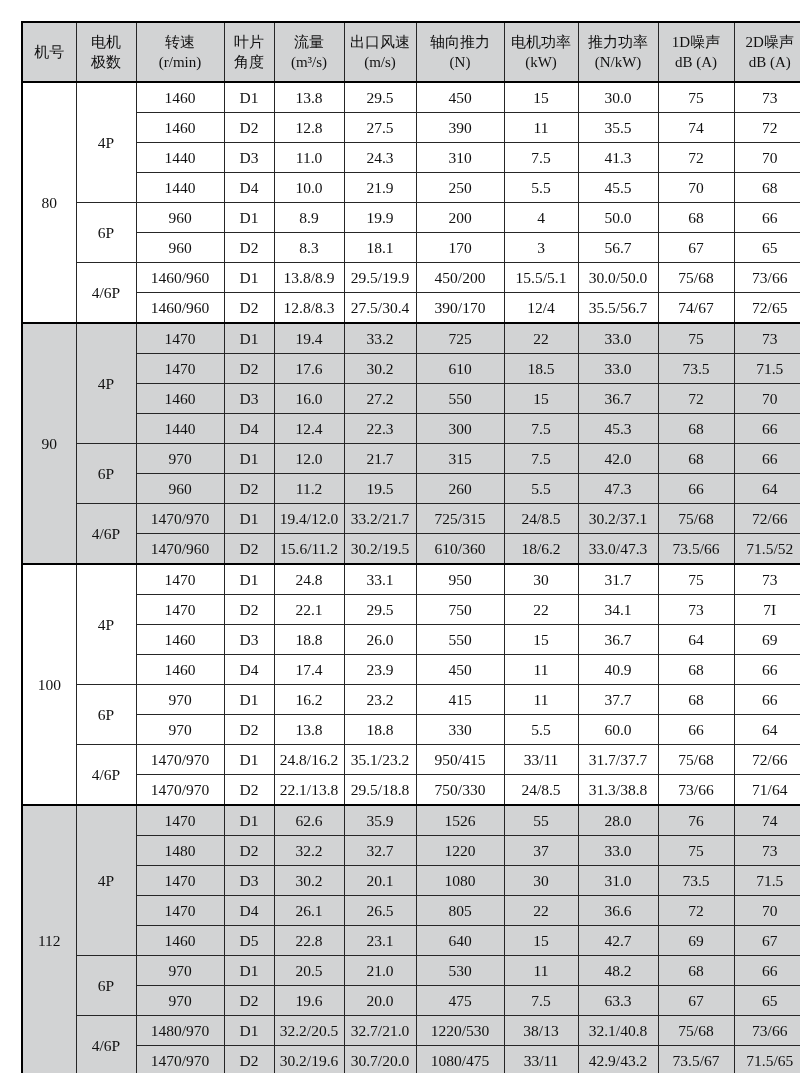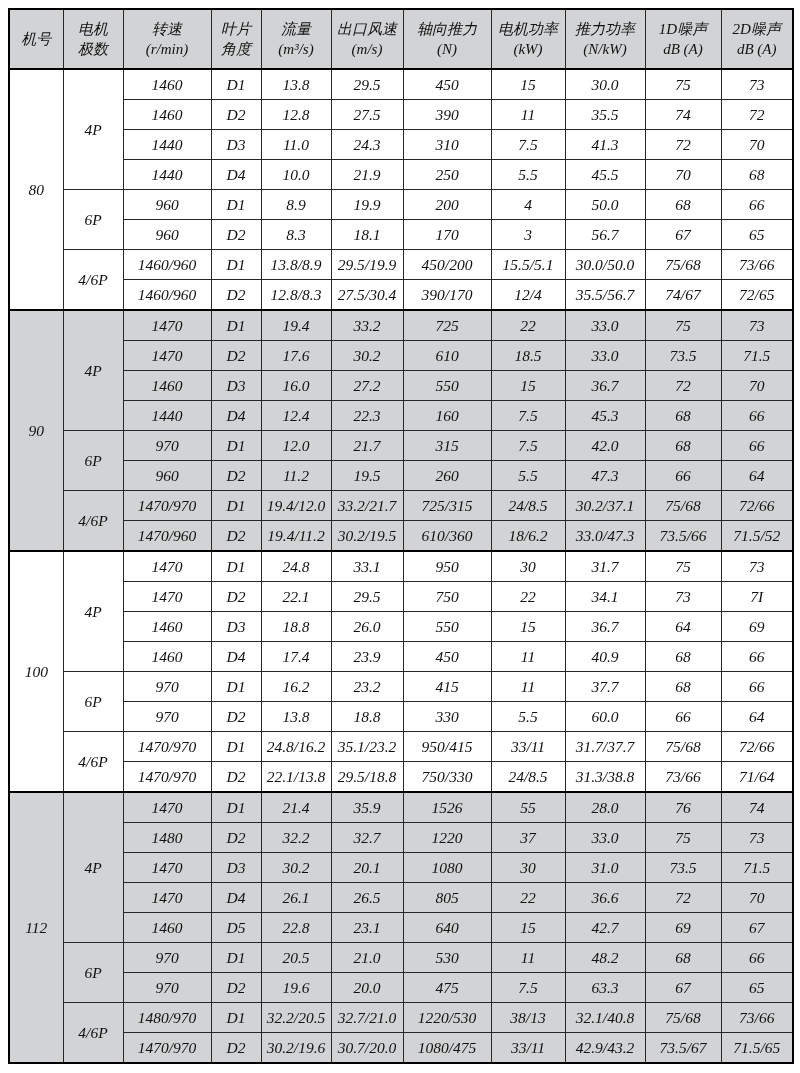--- a/index.html
+++ b/index.html
@@ -8,22 +8,21 @@
     background: #ffffff;
     width: 800px;
     height: 1073px;
     overflow: hidden;
   }
   .page {
     width: 800px;
     height: 1073px;
     background: #ffffff;
     box-sizing: border-box;
-    padding: 8px;
-    font-style: italic;
+    padding: 21px;
   }
   table.spec {
     border-collapse: collapse;
     table-layout: fixed;
     width: 784px;
     border: 2px solid #000000;
     font-family: "Liberation Serif", "DejaVu Serif", serif;
   }
   table.spec th, table.spec td {
     border: 1px solid #262626;
@@ -214,21 +213,21 @@
           <td>15</td>
           <td>36.7</td>
           <td>72</td>
           <td>70</td>
         </tr>
         <tr>
           <td>1440</td>
           <td>D4</td>
           <td>12.4</td>
           <td>22.3</td>
-          <td>160</td>
+          <td>300</td>
           <td>7.5</td>
           <td>45.3</td>
           <td>68</td>
           <td>66</td>
         </tr>
         <tr>
           <td rowspan="2" class="poles">6P</td>
           <td>970</td>
           <td>D1</td>
           <td>12.0</td>
@@ -258,21 +257,21 @@
           <td>33.2/21.7</td>
           <td>725/315</td>
           <td>24/8.5</td>
           <td>30.2/37.1</td>
           <td>75/68</td>
           <td>72/66</td>
         </tr>
         <tr>
           <td>1470/960</td>
           <td>D2</td>
-          <td>19.4/11.2</td>
+          <td>15.6/11.2</td>
           <td>30.2/19.5</td>
           <td>610/360</td>
           <td>18/6.2</td>
           <td>33.0/47.3</td>
           <td>73.5/66</td>
           <td>71.5/52</td>
         </tr>
       </tbody>
       <tbody class="plain">
         <tr class="sec-top">
@@ -367,21 +366,21 @@
           <td>73/66</td>
           <td>71/64</td>
         </tr>
       </tbody>
       <tbody class="shaded">
         <tr class="sec-top">
           <td rowspan="9" class="machine">112</td>
           <td rowspan="5" class="poles">4P</td>
           <td>1470</td>
           <td>D1</td>
-          <td>21.4</td>
+          <td>62.6</td>
           <td>35.9</td>
           <td>1526</td>
           <td>55</td>
           <td>28.0</td>
           <td>76</td>
           <td>74</td>
         </tr>
         <tr>
           <td>1480</td>
           <td>D2</td>

